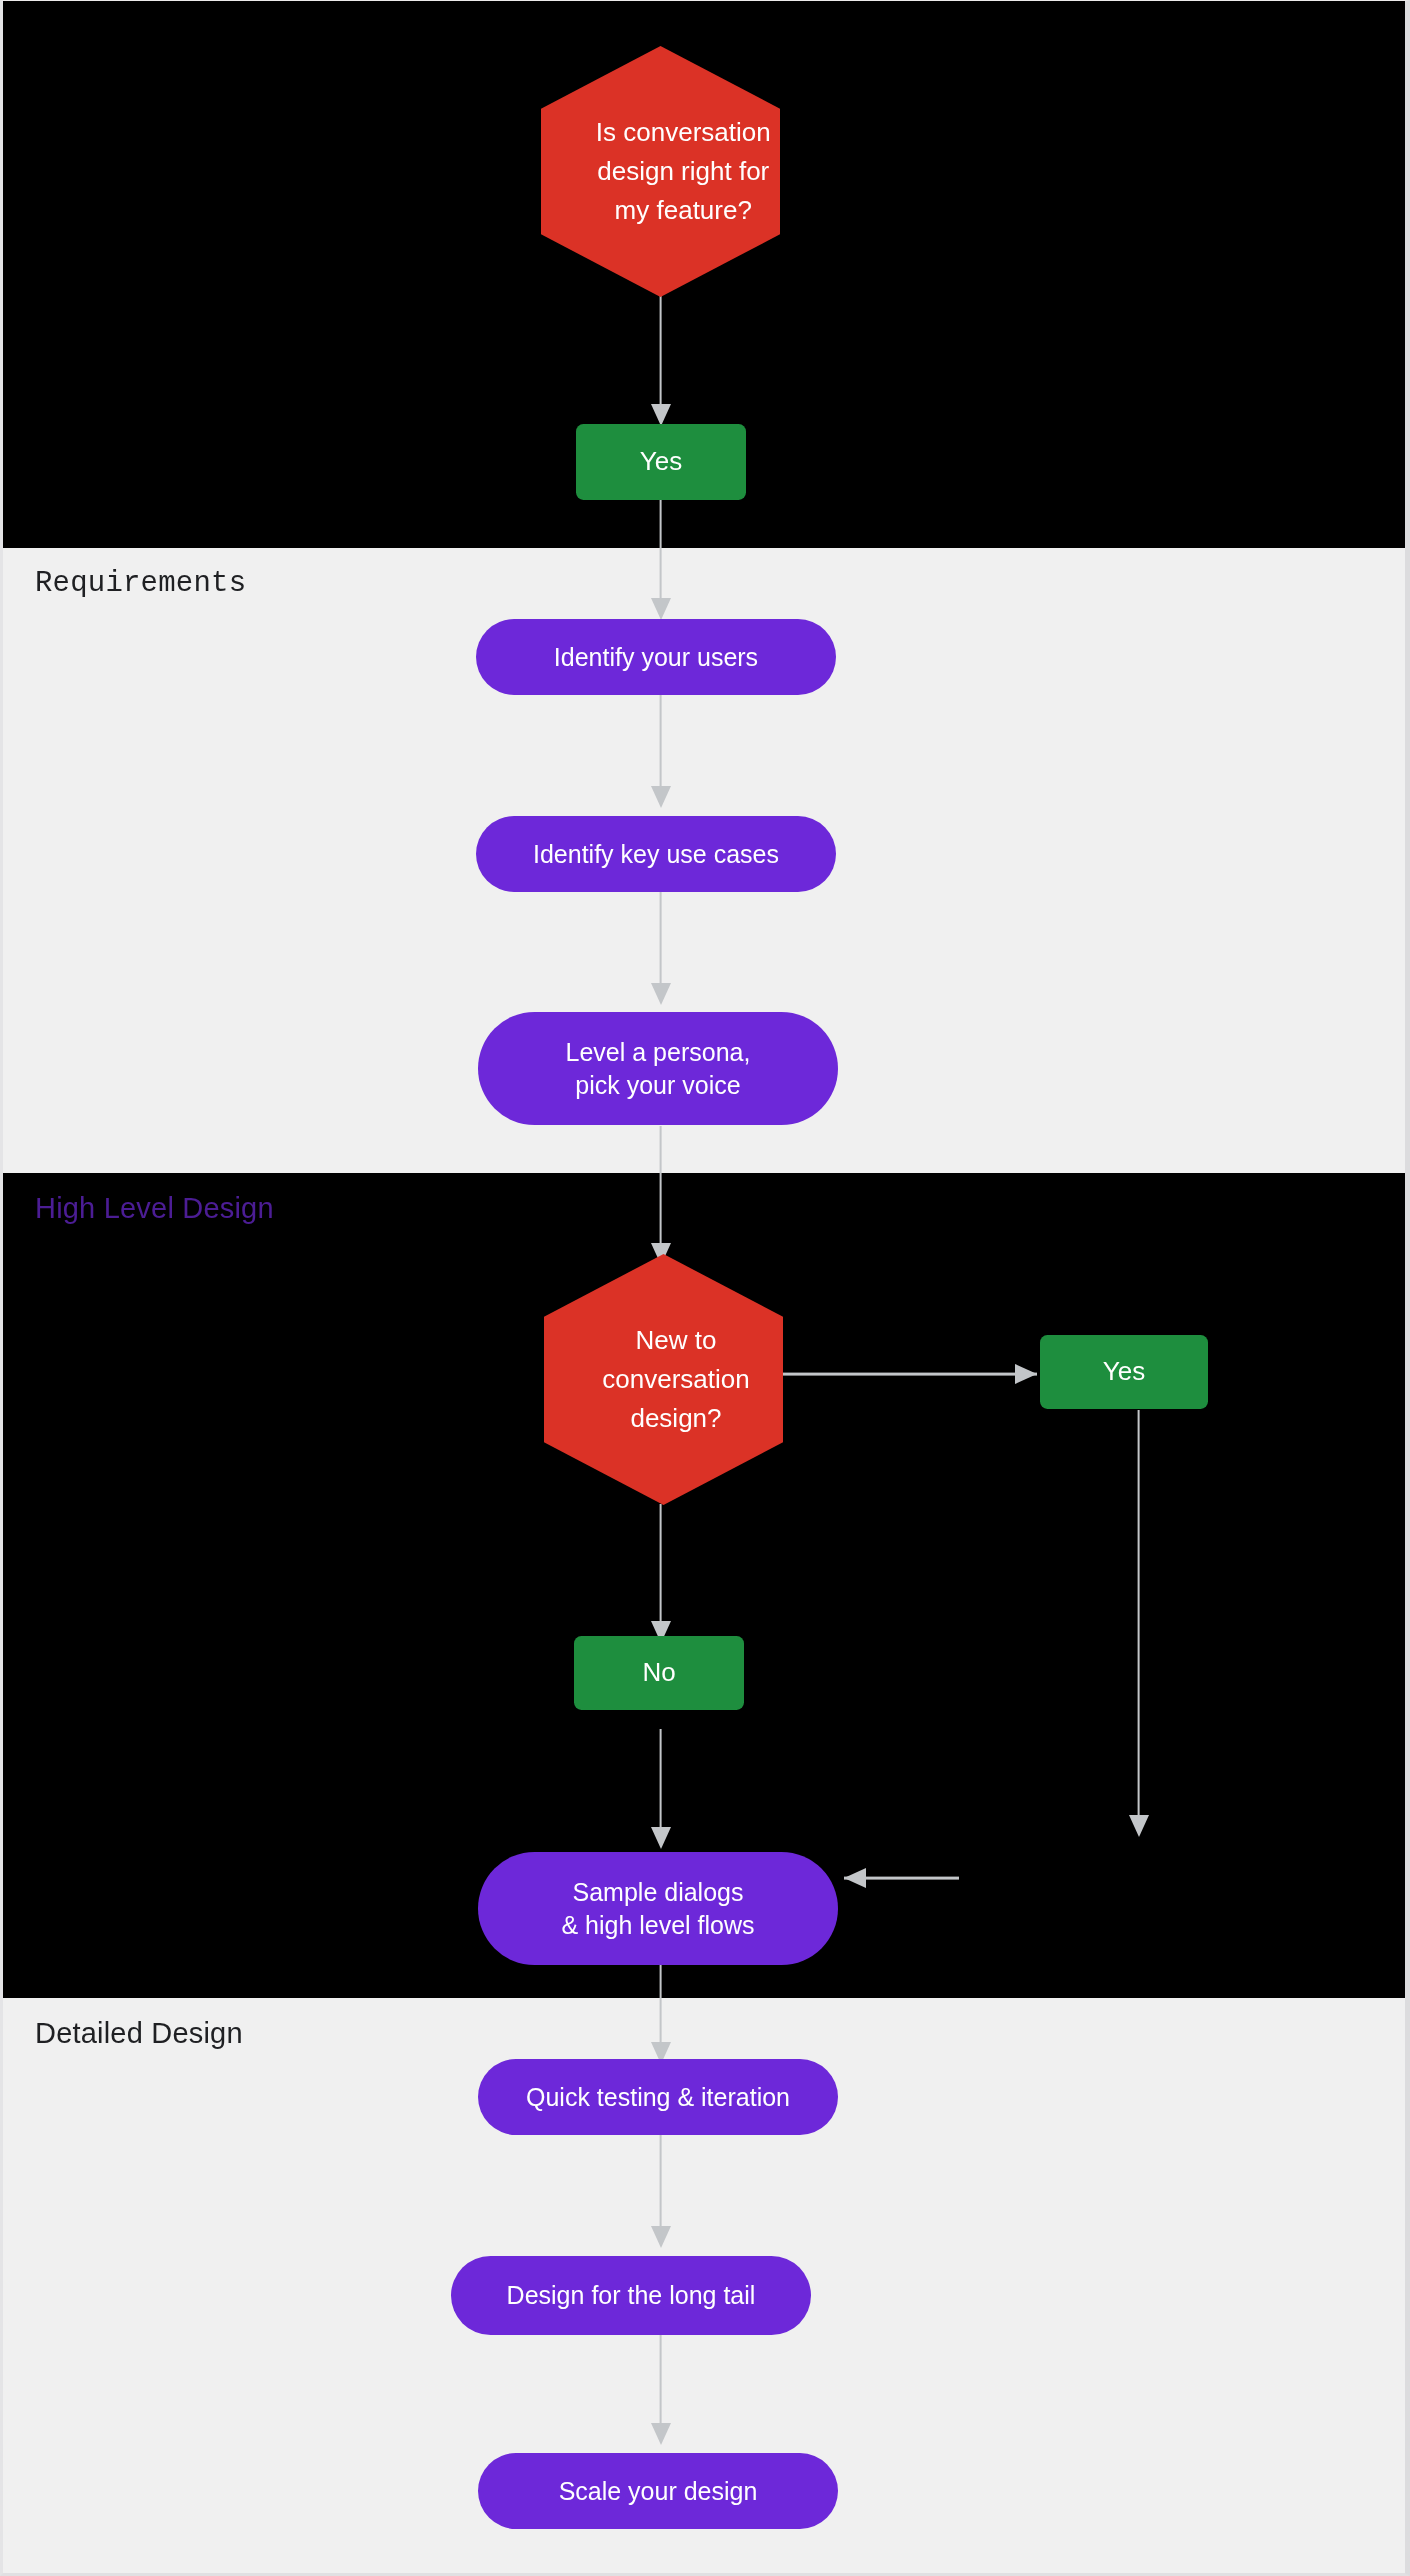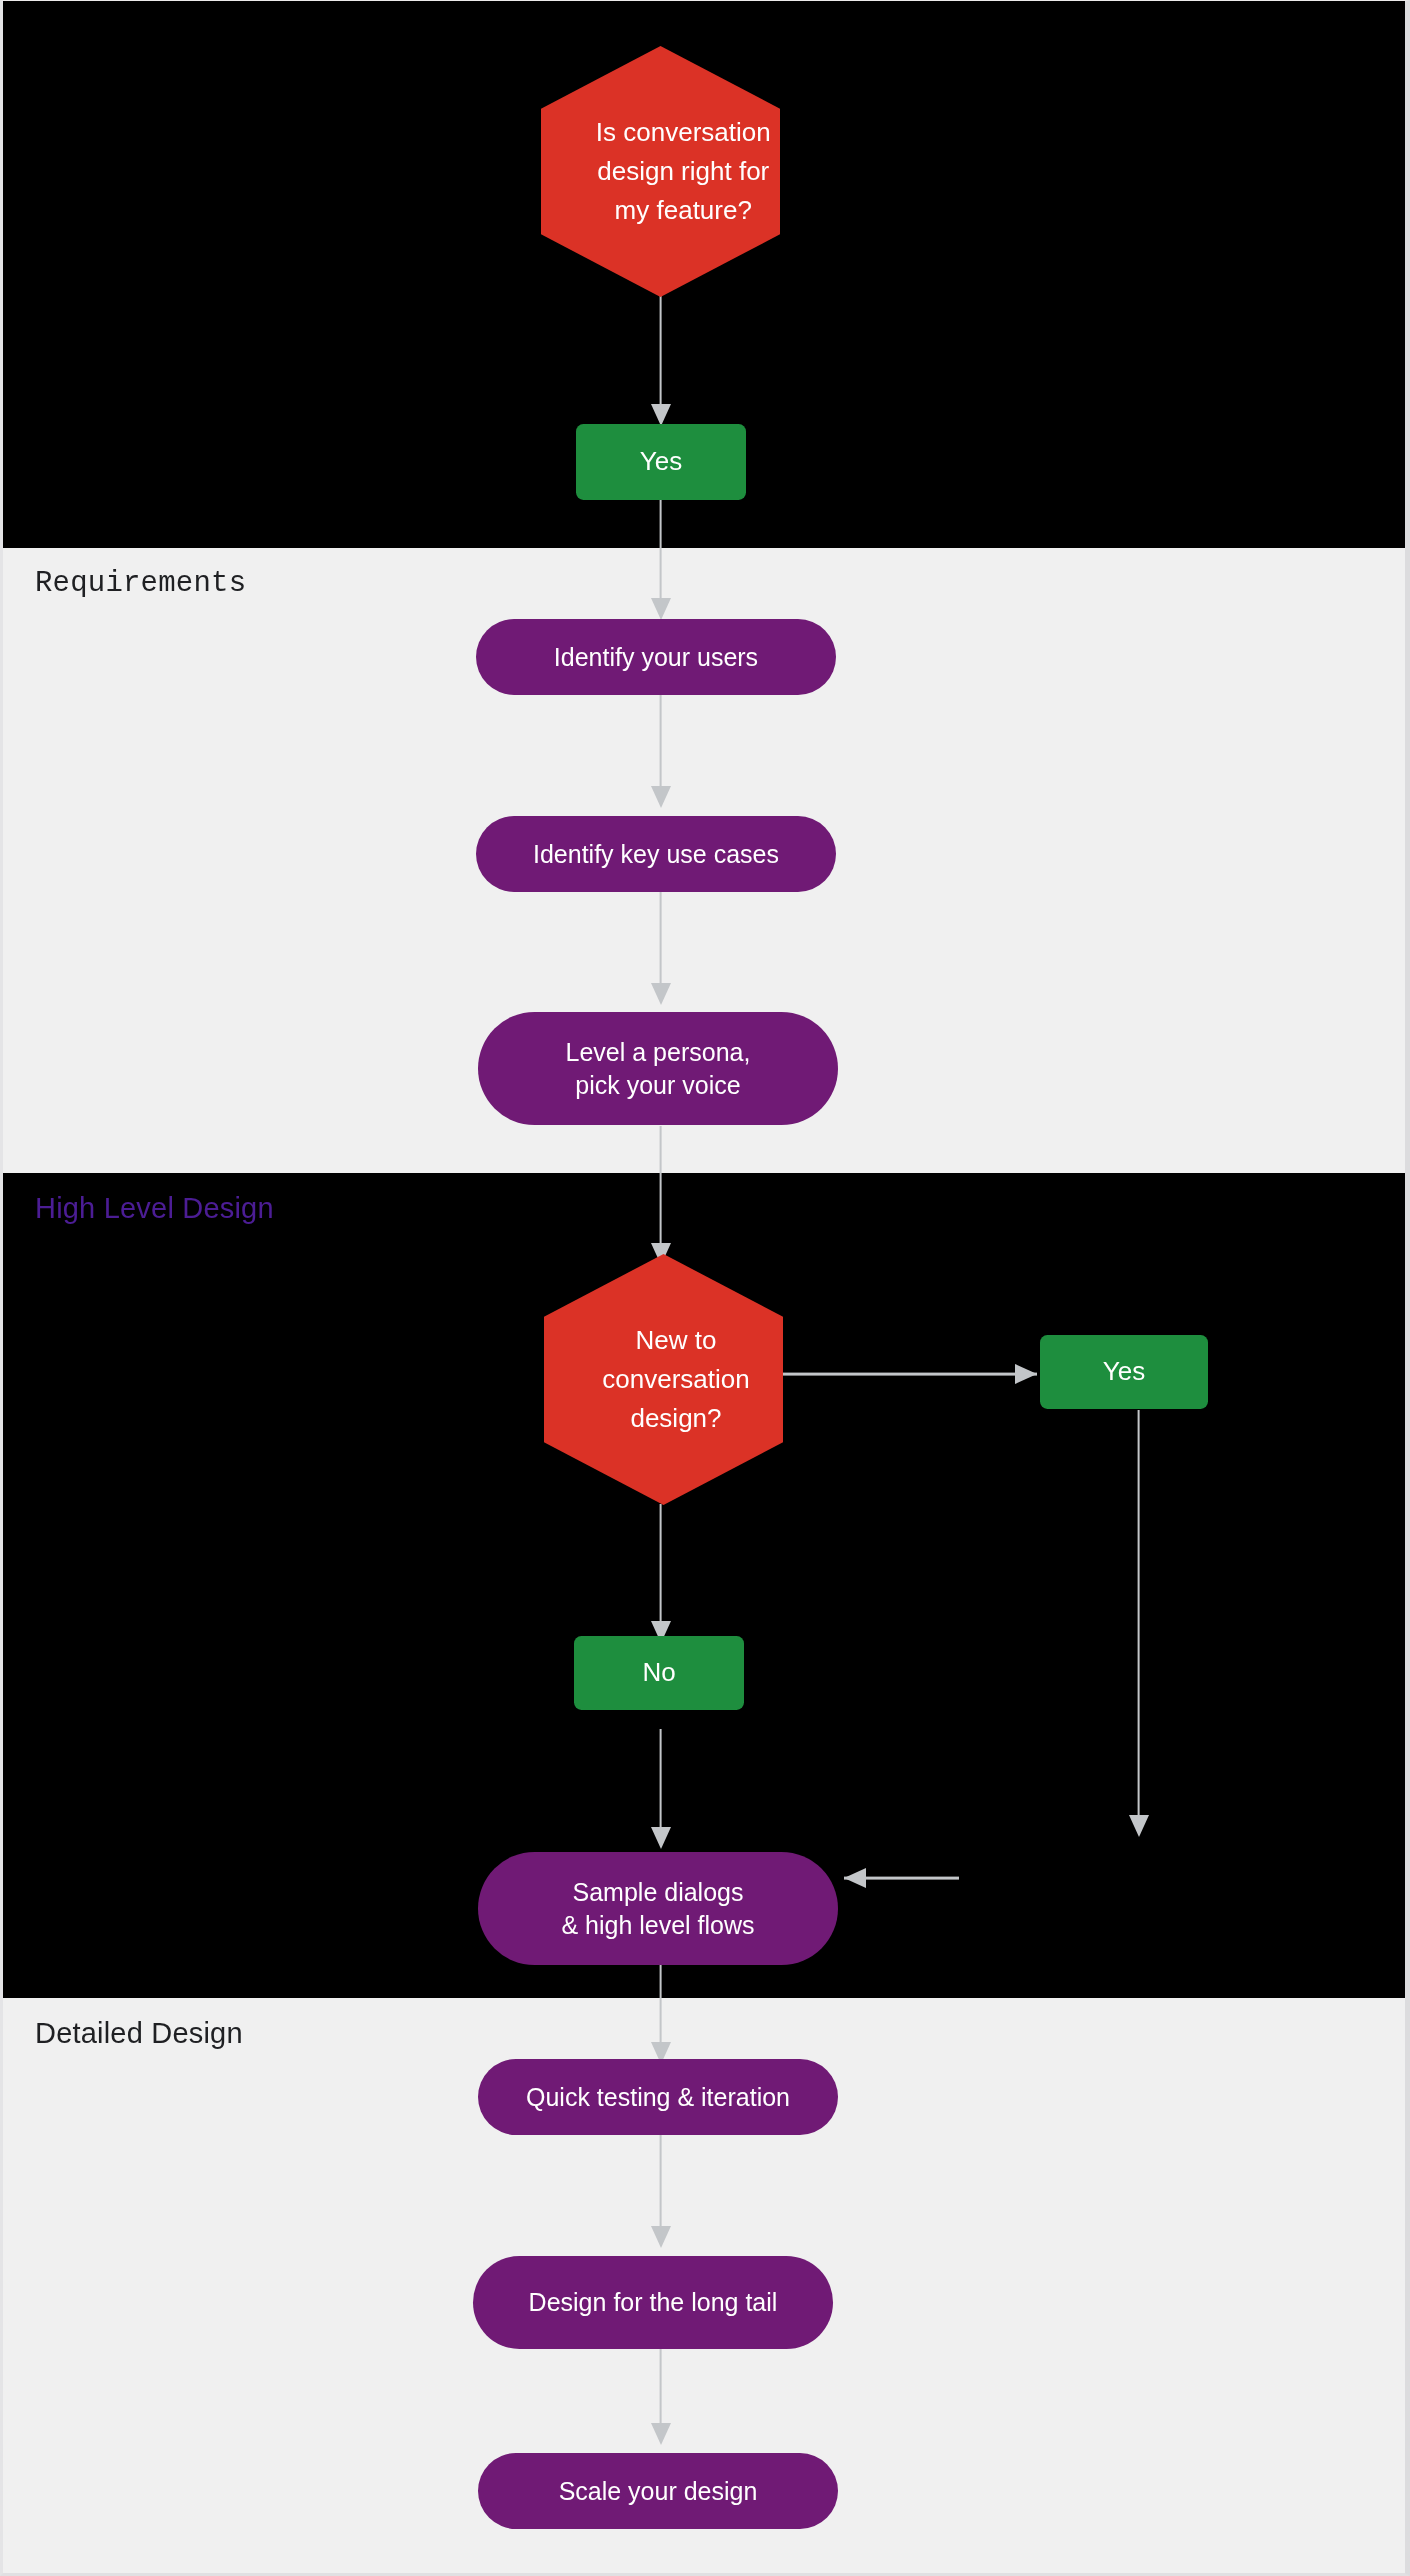--- a/index.html
+++ b/index.html
@@ -36,21 +36,21 @@
   .node{
     position:absolute;
     display:flex;align-items:center;justify-content:center;
     text-align:center;
     color:#ffffff;
     box-sizing:border-box;
     line-height:1.3;
   }
 
   .node.pill{
-    background:#701a75;
+    background:#6d28d9;
     border-radius:464px;
     font-size:25px;
     padding:0 24px;
   }
 
   .node.rect{
     background:#1e8e3e;
     border-radius:7.4px;
     font-size:26px;
   }
@@ -241,21 +241,21 @@
     <div>
       <div>Sample dialogs</div>
       <div>&amp; high level flows</div>
     </div>
   </div>
 
   <div class="node pill" style="left:475px;top:2058px;width:360px;height:76px;">
     <span>Quick testing &amp; iteration</span>
   </div>
 
-  <div class="node pill" style="left:470px;top:2255px;width:360px;height:93px;">
+  <div class="node pill" style="left:448px;top:2255px;width:360px;height:79px;">
     <span>Design for the long tail</span>
   </div>
 
   <div class="node pill" style="left:475px;top:2452px;width:360px;height:76px;">
     <span>Scale your design</span>
   </div>
 
 </div>
 
 

